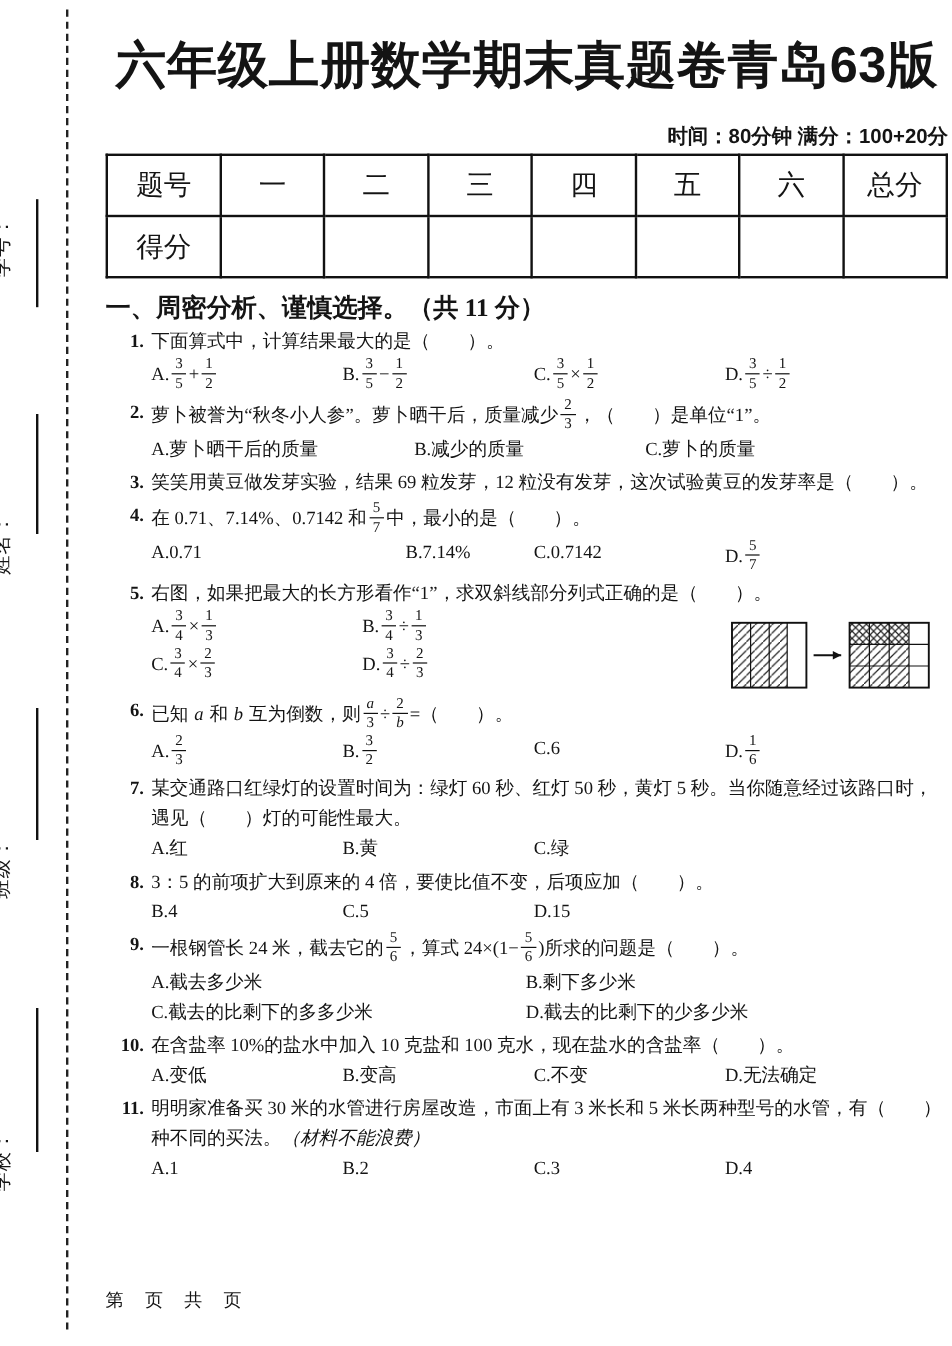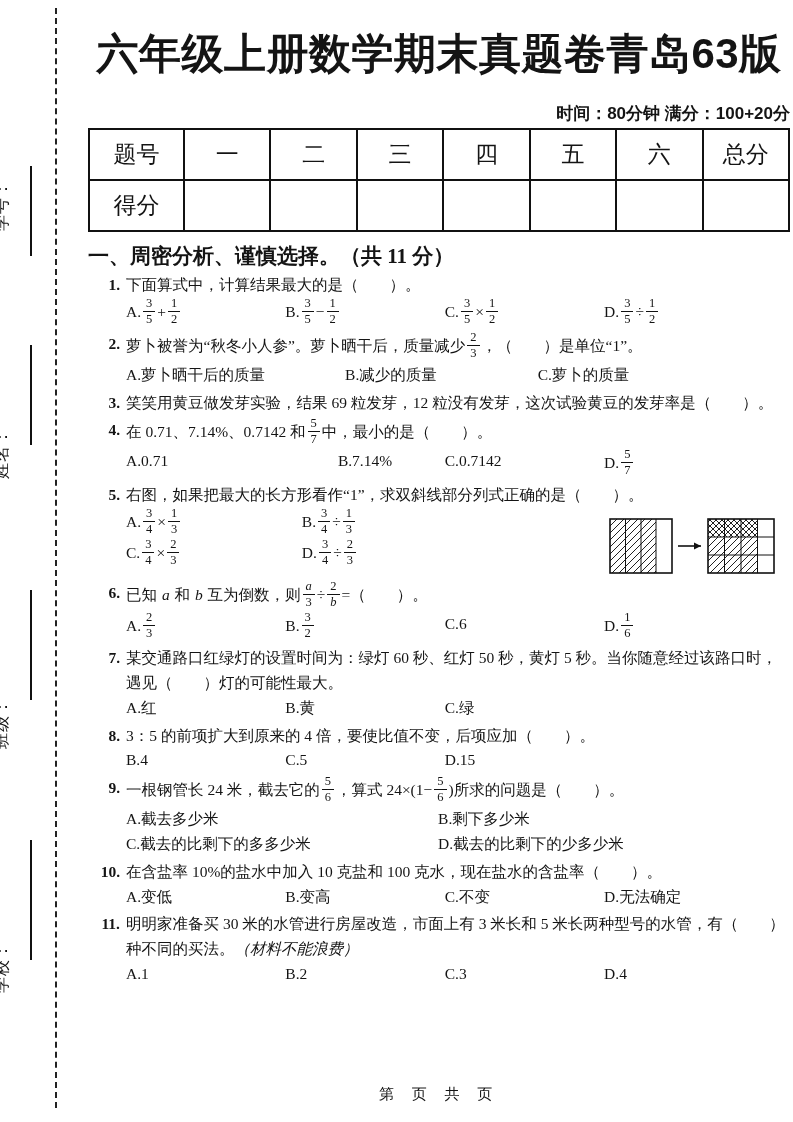--- a/index.html
+++ b/index.html
@@ -46,21 +46,21 @@
   .frac{
     display:inline-flex;flex-direction:column;align-items:center;vertical-align:middle;
     font-size:12.5px;line-height:1.2;margin:0 2px;position:relative;top:-2px;
   }
   .frac .num{border-bottom:1.3px solid #111;padding:0 3px;}
   .frac .den{padding:0 3px;}
   .with-figure{display:flex;align-items:flex-start;}
   .with-figure .optcol{width:56%;}
   .with-figure .figcol{width:44%;display:flex;justify-content:flex-end;padding-top:6px;padding-right:14px;}
   .footer{
-    position:absolute;left:88px;bottom:18px;width:702px;text-align:center;
+    position:absolute;left:88px;bottom:29px;width:702px;
     font-size:15px;letter-spacing:7px;
   }
 </style>
 </head>
 <body>
 
 <div class="gutter">
   <div class="cut-line"></div>
 
   <div class="sline" style="top:166px;height:90px;"></div>

